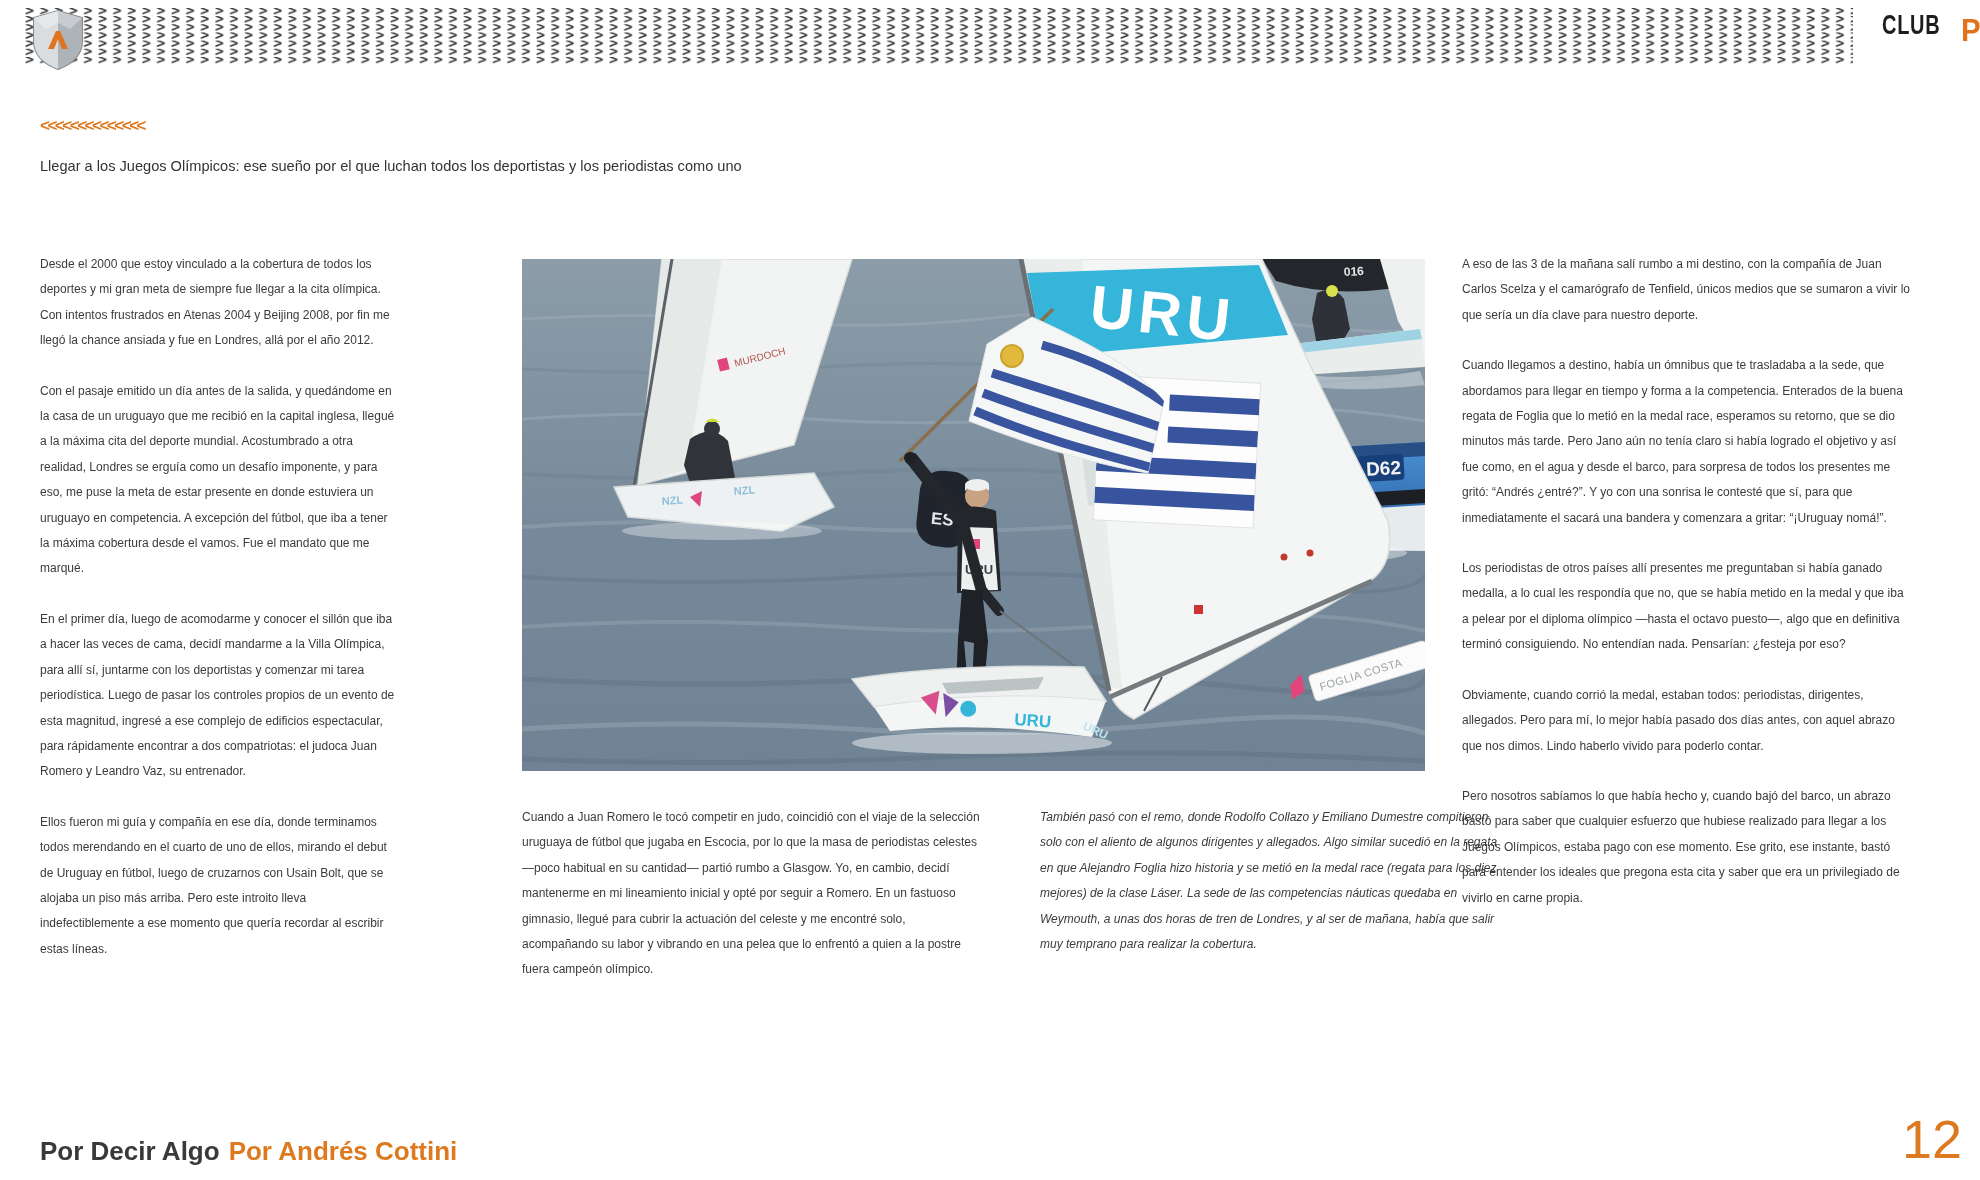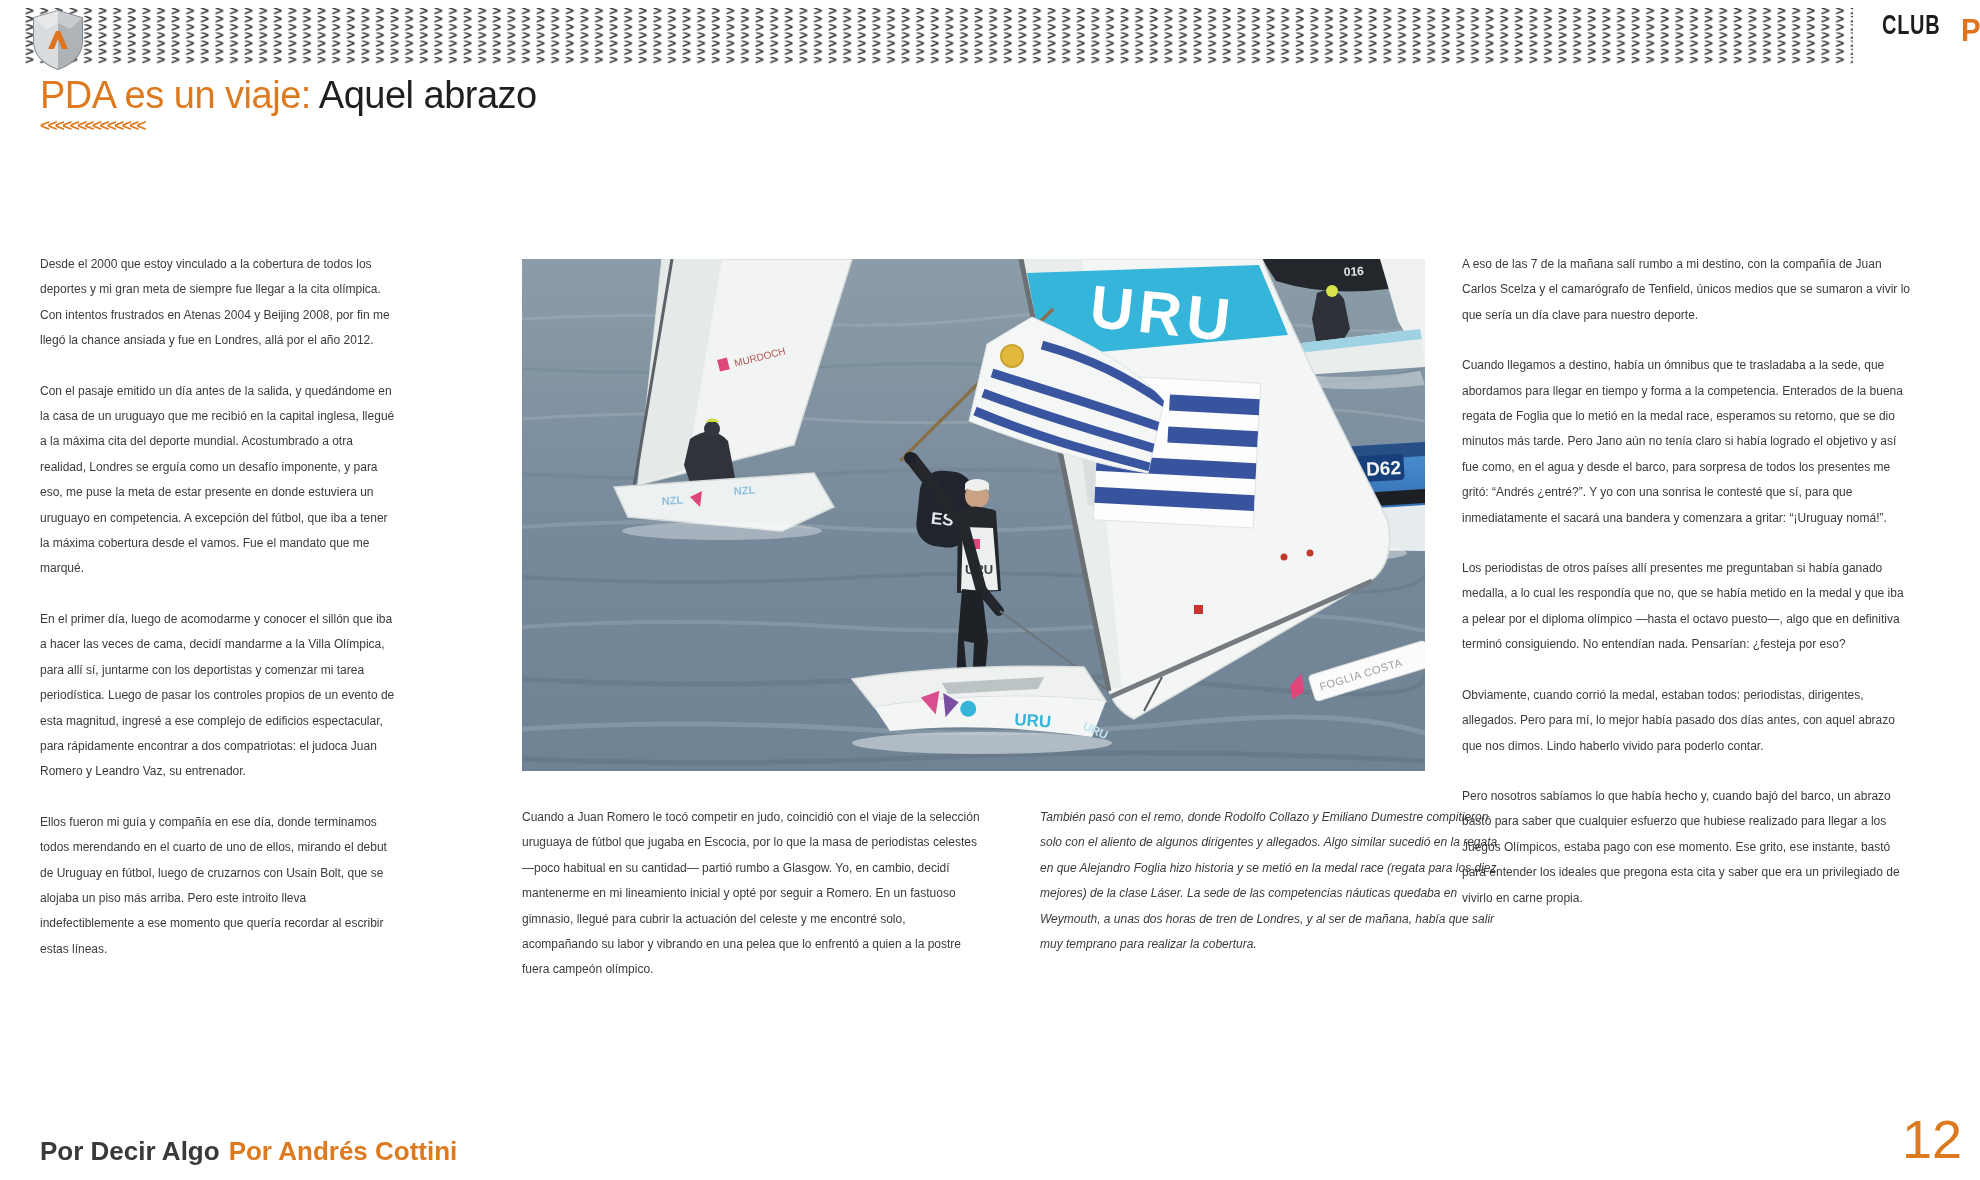--- a/index.html
+++ b/index.html
@@ -59,39 +59,37 @@
     <path d="M28 2 L52 9 L40 20 L28 14 Z" fill="#c8ccd0"></path>
     <path d="M28 2 L4 9 L16 20 L28 14 Z" fill="#e6e8ea"></path>
     <path d="M18 40 L26 22 L30 22 L38 40 L32 40 L28 30 L24 40 Z" fill="#e0731d"></path>
   </svg>
 
   <div class="logo">
     <span class="logo-club">CLUB</span>
     <span class="logo-pd">PD&gt;</span>
   </div>
 
-  <div class="title">
-    <span class="hl">PDA es un viaje: </span><span class="rest">Aquel abrazo</span>
-  </div>
   <div class="deco">&lt;&lt;&lt;&lt;&lt;&lt;&lt;&lt;&lt;&lt;&lt;&lt;&lt;&lt;</div>
+  <div class="lede">Llegar a los Juegos Olímpicos: ese sueño por el que luchan todos los deportistas y los periodistas como uno</div>
 
   <div class="col col1">
     <p>Desde el 2000 que estoy vinculado a la cobertura de todos los deportes y mi gran meta de siempre fue llegar a la cita olímpica. Con intentos frustrados en Atenas 2004 y Beijing 2008, por fin me llegó la chance ansiada y fue en Londres, allá por el año 2012.</p>
     <p>Con el pasaje emitido un día antes de la salida, y quedándome en la casa de un uruguayo que me recibió en la capital inglesa, llegué a la máxima cita del deporte mundial. Acostumbrado a otra realidad, Londres se erguía como un desafío imponente, y para eso, me puse la meta de estar presente en donde estuviera un uruguayo en competencia. A excepción del fútbol, que iba a tener la máxima cobertura desde el vamos. Fue el mandato que me marqué.</p>
     <p>En el primer día, luego de acomodarme y conocer el sillón que iba a hacer las veces de cama, decidí mandarme a la Villa Olímpica, para allí sí, juntarme con los deportistas y comenzar mi tarea periodística. Luego de pasar los controles propios de un evento de esta magnitud, ingresé a ese complejo de edificios espectacular, para rápidamente encontrar a dos compatriotas: el judoca Juan Romero y Leandro Vaz, su entrenador.</p>
     <p>Ellos fueron mi guía y compañía en ese día, donde terminamos todos merendando en el cuarto de uno de ellos, mirando el debut de Uruguay en fútbol, luego de cruzarnos con Usain Bolt, que se alojaba un piso más arriba. Pero este introito lleva indefectiblemente a ese momento que quería recordar al escribir estas líneas.</p>
   </div>
   <div class="col col2">
     <p>Cuando a Juan Romero le tocó competir en judo, coincidió con el viaje de la selección uruguaya de fútbol que jugaba en Escocia, por lo que la masa de periodistas celestes —poco habitual en su cantidad— partió rumbo a Glasgow. Yo, en cambio, decidí mantenerme en mi lineamiento inicial y opté por seguir a Romero. En un fastuoso gimnasio, llegué para cubrir la actuación del celeste y me encontré solo, acompañando su labor y vibrando en una pelea que lo enfrentó a quien a la postre fuera campeón olímpico.</p>
   </div>
   <div class="col col3">
     <p>También pasó con el remo, donde Rodolfo Collazo y Emiliano Dumestre compitieron solo con el aliento de algunos dirigentes y allegados. Algo similar sucedió en la regata en que Alejandro Foglia hizo historia y se metió en la medal race (regata para los diez mejores) de la clase Láser. La sede de las competencias náuticas quedaba en Weymouth, a unas dos horas de tren de Londres, y al ser de mañana, había que salir muy temprano para realizar la cobertura.</p>
   </div>
   <div class="col col4">
-    <p>A eso de las 7 de la mañana salí rumbo a mi destino, con la compañía de Juan Carlos Scelza y el camarógrafo de Tenfield, únicos medios que se sumaron a vivir lo que sería un día clave para nuestro deporte.</p>
+    <p>A eso de las 3 de la mañana salí rumbo a mi destino, con la compañía de Juan Carlos Scelza y el camarógrafo de Tenfield, únicos medios que se sumaron a vivir lo que sería un día clave para nuestro deporte.</p>
     <p>Cuando llegamos a destino, había un ómnibus que te trasladaba a la sede, que abordamos para llegar en tiempo y forma a la competencia. Enterados de la buena regata de Foglia que lo metió en la medal race, esperamos su retorno, que se dio minutos más tarde. Pero Jano aún no tenía claro si había logrado el objetivo y así fue como, en el agua y desde el barco, para sorpresa de todos los presentes me gritó: “Andrés ¿entré?”. Y yo con una sonrisa le contesté que sí, para que inmediatamente el sacará una bandera y comenzara a gritar: “¡Uruguay nomá!”.</p>
     <p>Los periodistas de otros países allí presentes me preguntaban si había ganado medalla, a lo cual les respondía que no, que se había metido en la medal y que iba a pelear por el diploma olímpico —hasta el octavo puesto—, algo que en definitiva terminó consiguiendo. No entendían nada. Pensarían: ¿festeja por eso?</p>
     <p>Obviamente, cuando corrió la medal, estaban todos: periodistas, dirigentes, allegados. Pero para mí, lo mejor había pasado dos días antes, con aquel abrazo que nos dimos. Lindo haberlo vivido para poderlo contar.</p>
     <p>Pero nosotros sabíamos lo que había hecho y, cuando bajó del barco, un abrazo bastó para saber que cualquier esfuerzo que hubiese realizado para llegar a los Juegos Olímpicos, estaba pago con ese momento. Ese grito, ese instante, bastó para entender los ideales que pregona esta cita y saber que era un privilegiado de vivirlo en carne propia.</p>
   </div>
 
   <svg class="photo" viewBox="0 0 903 512">
     <defs>
       <linearGradient id="waterGrad" x1="0" y1="0" x2="0" y2="1">
         <stop offset="0" stop-color="#8c9da9"></stop>

